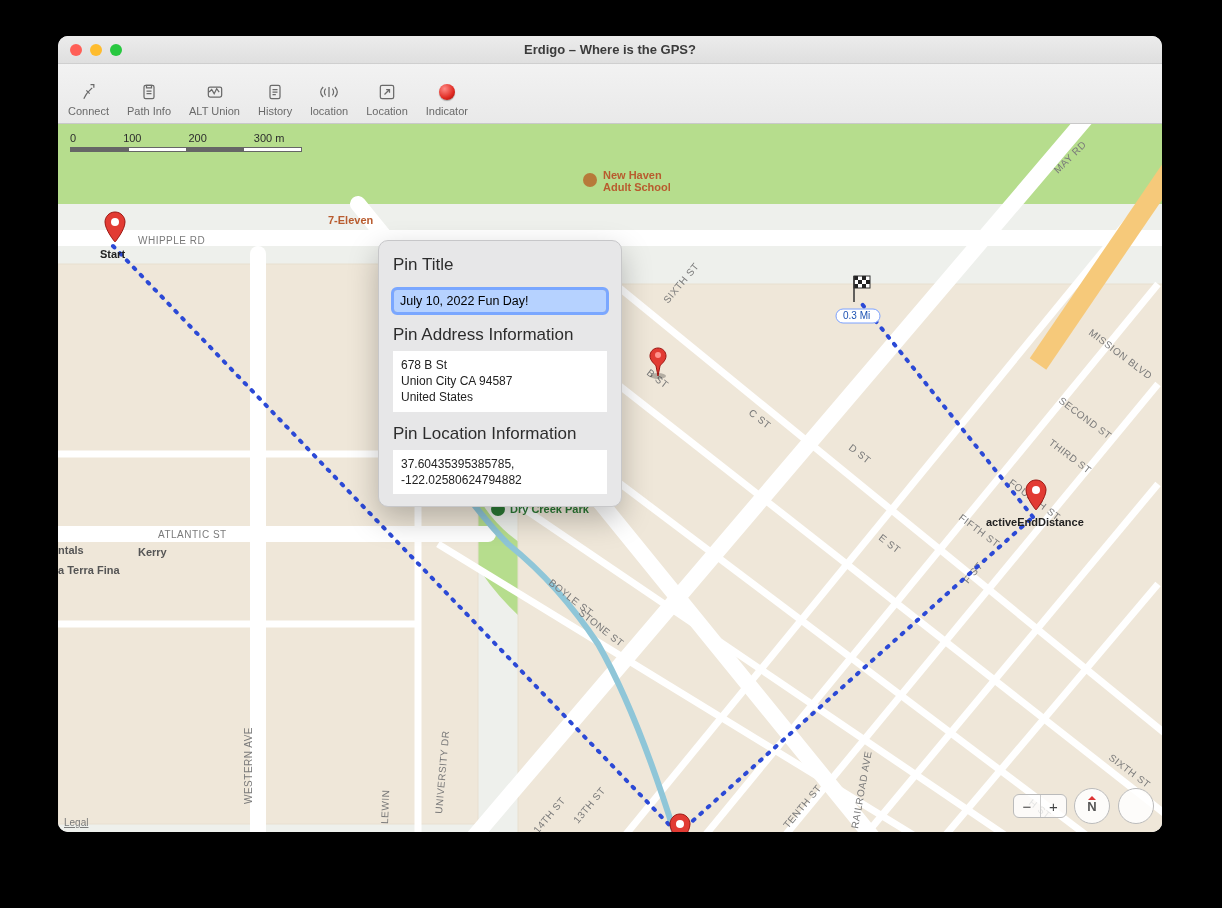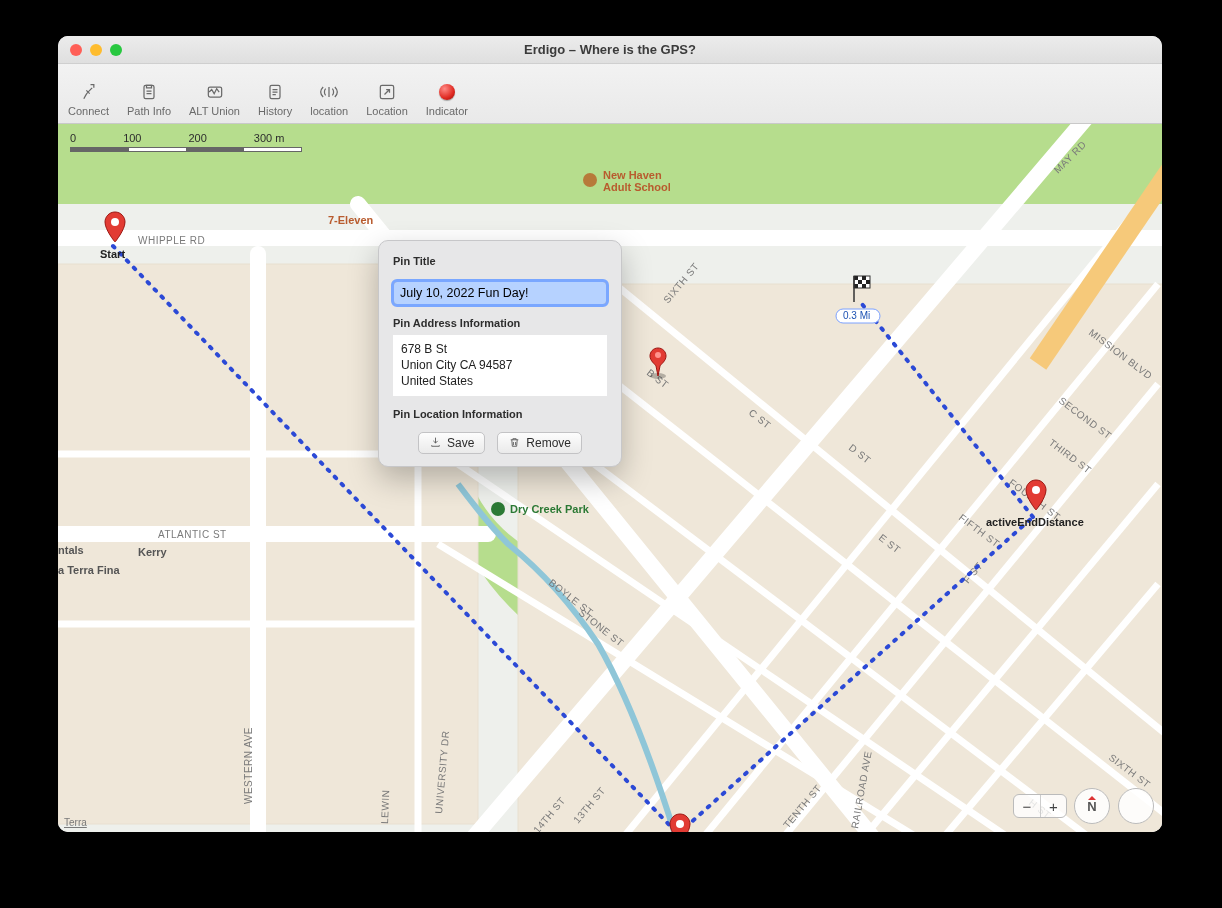--- a/index.html
+++ b/index.html
@@ -63,21 +63,21 @@
             display:flex;align-items:center;justify-content:center; font-size:13px; font-weight:700; color:#555;}
   .compass::before{content:"";position:absolute;top:3px;left:50%;transform:translateX(-50%);
             border:4px solid transparent;border-bottom-color:#d33;}
   .look{ position:absolute; right:8px; bottom:8px; width:36px;height:36px; border-radius:18px;
          background:rgba(255,255,255,.85); border:1px solid #bbb;}
   
   .popover{ position:absolute; left:320px; top:116px; width:244px;
             background:#e7e7e8; border:1px solid #c7c7c9; border-radius:10px;
             box-shadow:0 12px 30px rgba(0,0,0,.25); padding:14px 14px 12px;
             font-size:12px; color:#2d2d2d;}
-  .popover h4{ font-size:11px; font-weight:700; margin-bottom:6px; }
+  .popover h4{ font-size:17px; font-weight:400; margin-bottom:6px; }
   .popover .field{ width:100%; border:1px solid #b5b5b9; border-radius:4px;
                    padding:4px 6px; font-size:12.5px; background:#fff; color:#000;}
   .popover .field.sel{ outline:3px solid #7aa7ff; outline-offset:-1px; background:#b6d2ff;margin-top:8px;}
   .popover .box{ background:#fff; border-radius:0; padding:6px 8px; font-size:12px; color:#222;
                  line-height:1.35; min-height:48px;}
   .popover .sect{ margin-top:12px;}
   .btnrow{ margin-top:12px; display:flex; gap:12px; justify-content:center;}
   .mbtn{ background:linear-gradient(#fdfdfd,#eaeaea); border:1px solid #c3c3c5; border-radius:5px;
          padding:3px 10px; font-size:12px; display:flex; align-items:center; gap:5px; cursor:default;}
   .mbtn svg{width:13px;height:13px;stroke:#555;fill:none;stroke-width:1.6;}
@@ -285,21 +285,21 @@
         <span>300 m</span>
       </div>
       <div class="bar">
           <div class="seg d"></div>
           <div class="seg l"></div>
           <div class="seg d"></div>
           <div class="seg l"></div>
         </div>
     </div>
 
-    <a class="legal">Terra</a>
+    <a class="legal">Legal</a>
 
     <div class="zoom-ctrl">
       <span>−</span>
       <span>+</span>
     </div>
     <div class="compass">
         <span>N</span>
       </div>
     <div class="look"></div>
 
@@ -309,30 +309,17 @@
       <div class="sect">
         <h4>Pin Address Information</h4>
         <div class="box">
           <div>678 B St</div>
           <div>Union City CA 94587</div>
           <div>United States</div>
         </div>
       </div>
       <div class="sect">
         <h4>Pin Location Information</h4>
-      </div>
-      <div class="btnrow">
-        <div class="mbtn">
-          <svg viewBox="0 0 24 24">
-              <path d="M12 3v10m0 0l-4-4m4 4l4-4M5 17v2h14v-2"></path>
-            </svg>
-          <span>Save</span>
-        </div>
-        <div class="mbtn">
-          <svg viewBox="0 0 24 24">
-              <path d="M5 7h14M9 7V5h6v2M7 7l1 12h8l1-12M10 11v6M14 11v6"></path>
-            </svg>
-          <span>Remove</span>
-        </div>
+        <div class="box" style="min-height:30px">37.60435395385785, -122.02580624794882</div>
       </div>
     </div>
   </div>
 </div>
 
 </body></html>

